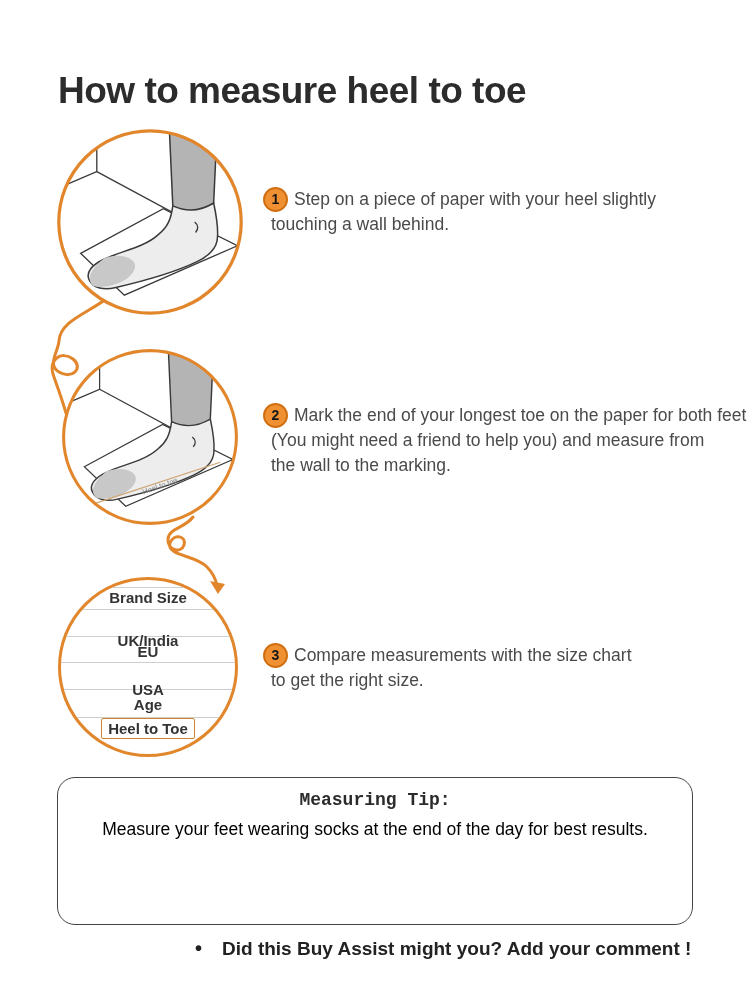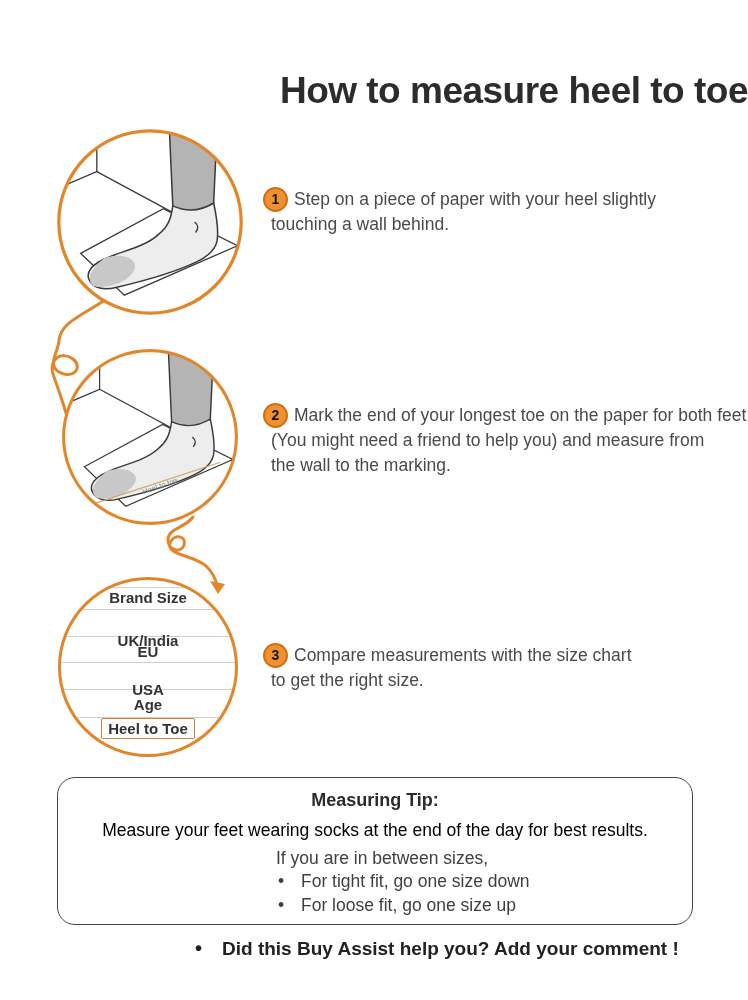--- a/index.html
+++ b/index.html
@@ -1,19 +1,19 @@
 <!DOCTYPE html>
 <html><head>
 <meta charset="utf-8">
 <style>
   html,body{margin:0;padding:0;background:#fff;}
   .page{position:relative;width:748px;height:1000px;background:#ffffff;overflow:hidden;
         font-family:"Liberation Sans",sans-serif;}
   .title{position:absolute;top:45px;left:0;width:748px;box-sizing:border-box;padding-left:58px;
-         text-align:right;font-size:37px;font-weight:bold;letter-spacing:-0.5px;color:#2c2c2c;
+         text-align:left;font-size:37px;font-weight:bold;letter-spacing:-0.5px;color:#2c2c2c;
          font-family:"Liberation Sans",sans-serif;}
   .connectors{position:absolute;left:0;top:0;width:748px;height:1000px;pointer-events:none;}
   .circle-svg{position:absolute;}
   .c1{left:55px;top:127px;width:190px;height:190px;}
   .c2{left:60px;top:347px;width:180px;height:180px;}
   
   .c3{position:absolute;left:58px;top:577px;width:180px;height:180px;box-sizing:border-box;
       border:3px solid #E2862C;border-radius:50%;background:#fff;overflow:hidden;font-weight:bold;}
   .sep{position:absolute;left:-6px;right:-6px;height:0;border-top:1.3px solid #cfcfcf;}
   .crow{position:absolute;left:0;width:100%;text-align:center;font-size:15px;line-height:19px;color:#333;}
@@ -22,21 +22,21 @@
         font-size:15px;line-height:20px;color:#333;box-sizing:border-box;}
   
   .badge{position:absolute;left:263px;width:25px;height:25px;border-radius:50%;box-sizing:border-box;
          background:#EF9132;border:2px solid #D06F12;color:#161616;font-size:14px;font-weight:bold;
          text-align:center;line-height:21px;}
   .step-text{position:absolute;left:271px;width:480px;font-size:17.5px;line-height:25px;color:#4a4a4a;
              white-space:pre;text-indent:23px;}
   
   .tipbox{position:absolute;left:57px;top:777px;width:636px;height:148px;box-sizing:border-box;
           border:1.6px solid #454545;border-radius:18px;background:#fff;}
-  .tip-title{margin-top:12px;text-align:center;font-size:18px;font-weight:bold;color:#2b2b2b;}
+  .tip-title{margin-top:12px;text-align:center;font-size:18px;font-weight:bold;color:#2b2b2b;font-family:Liberation Mono, monospace;}
   .tip-line1{margin-top:9px;text-align:center;font-size:17.5px;color:#000000;}
   .tip-block{margin-left:218px;margin-top:7px;font-size:17.5px;color:#3f3f3f;}
   .tip-bullet{position:relative;padding-left:25px;line-height:24px;}
   .tip-bullet::before{content:"\2022";position:absolute;left:2px;color:#3f3f3f;}
   
   .footer{position:absolute;left:195px;top:938px;font-size:19px;font-weight:bold;color:#222;
           padding-left:27px;}
   .footer::before{content:"\2022";position:absolute;left:0;top:-1px;font-size:20px;}
   
   .ln{stroke:#3a3a3a;stroke-width:1.4;fill:none;}
@@ -124,22 +124,17 @@
 (You might need a friend to help you) and measure from
 the wall to the marking.</div>
 
   <span class="badge" style="top:643px">3</span>
   <div class="step-text" style="top:643px">Compare measurements with the size chart
 to get the right size.</div>
 
   <div class="tipbox">
     <div class="tip-title">Measuring Tip:</div>
     <div class="tip-line1">Measure your feet wearing socks at the end of the day for best results.</div>
-    <div class="tip-block">
-      <div>If you are in between sizes,</div>
-      <div class="tip-bullet">For tight fit, go one size down</div>
-      <div class="tip-bullet">For loose fit, go one size up</div>
-    </div>
   </div>
 
-  <div class="footer">Did this Buy Assist help you? Add your comment !</div>
+  <div class="footer">Did this Buy Assist might you? Add your comment !</div>
 
 </div>
 
 </body></html>

